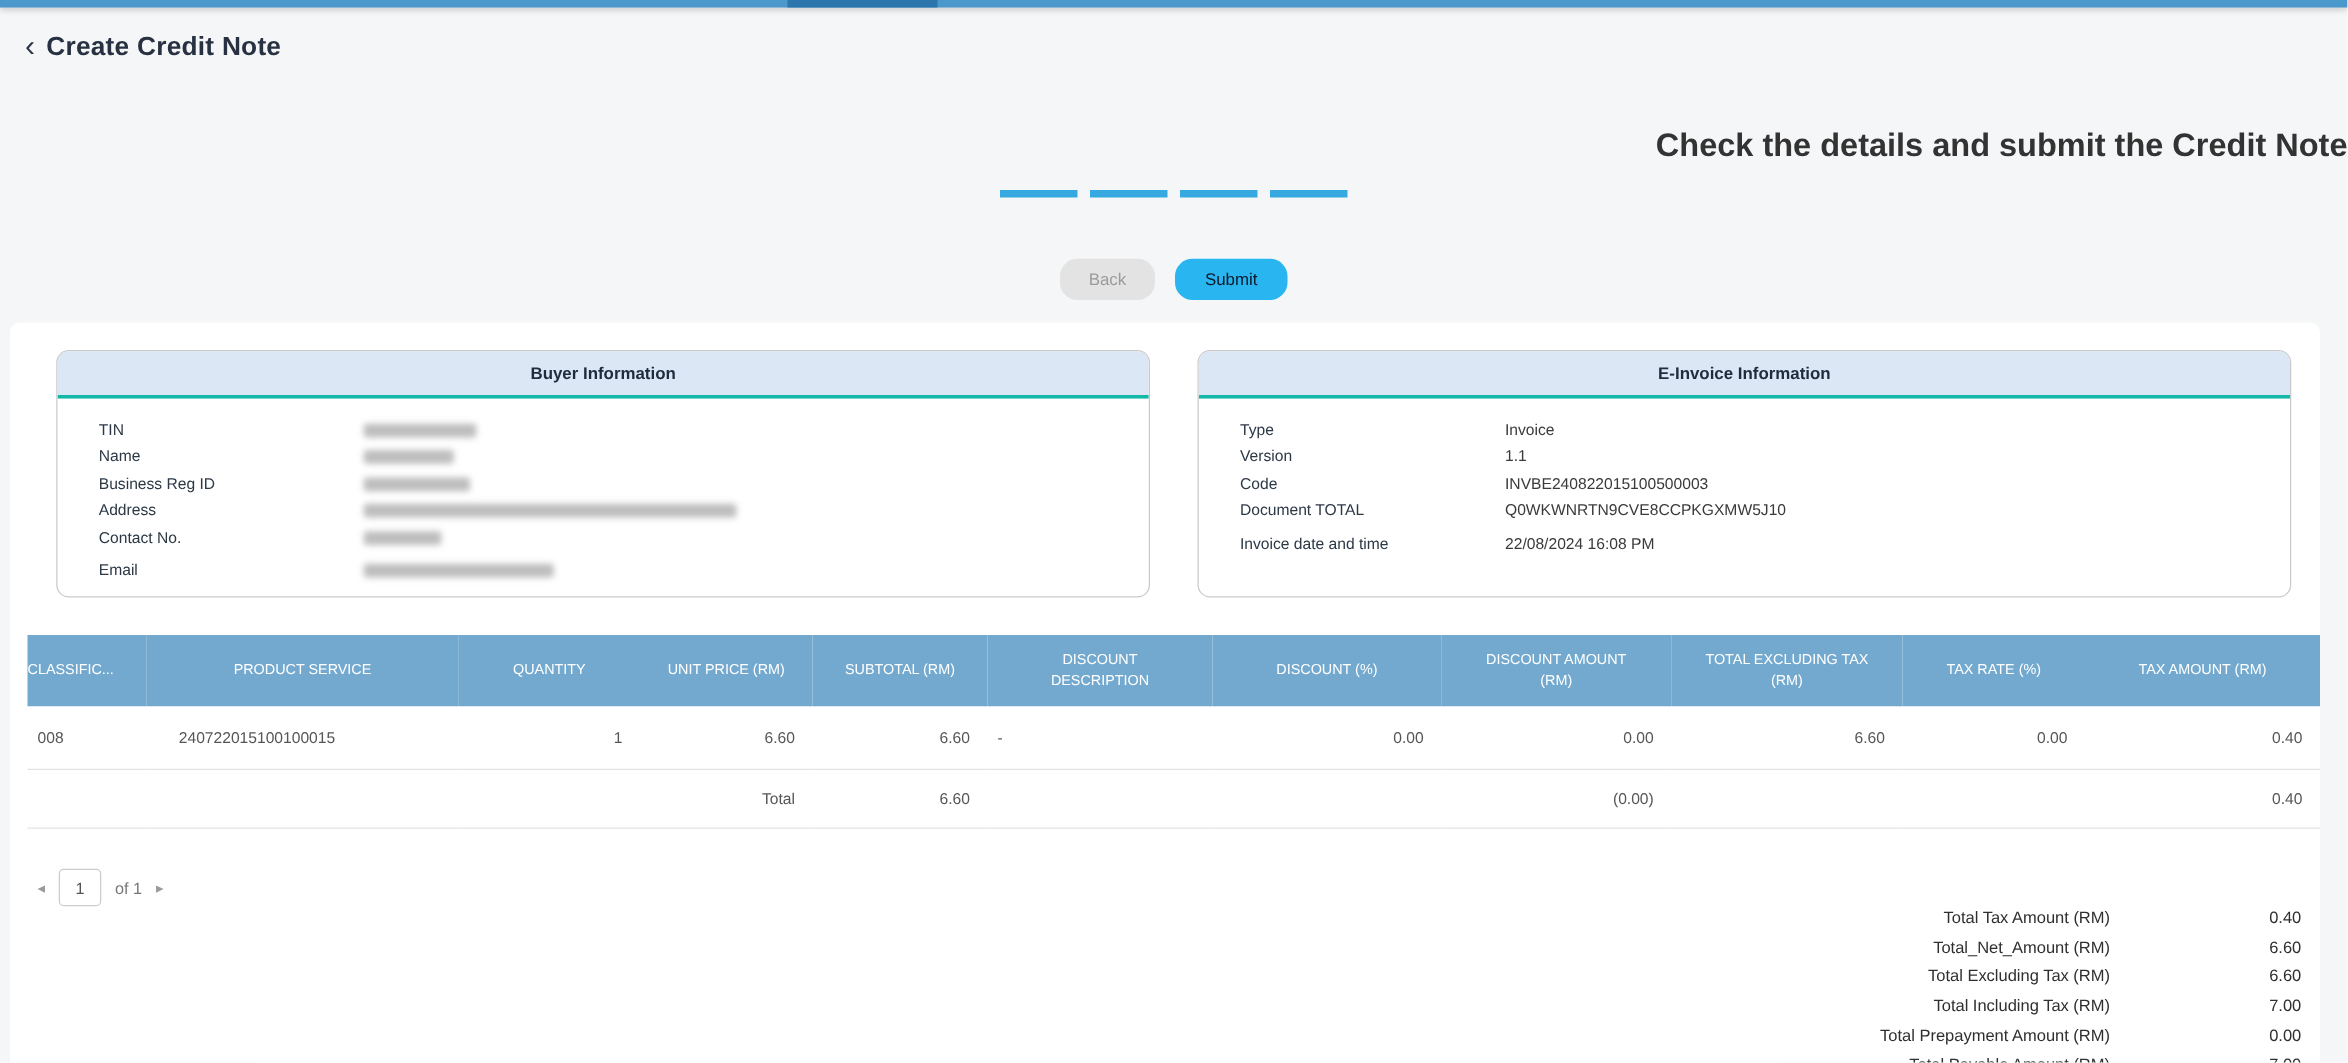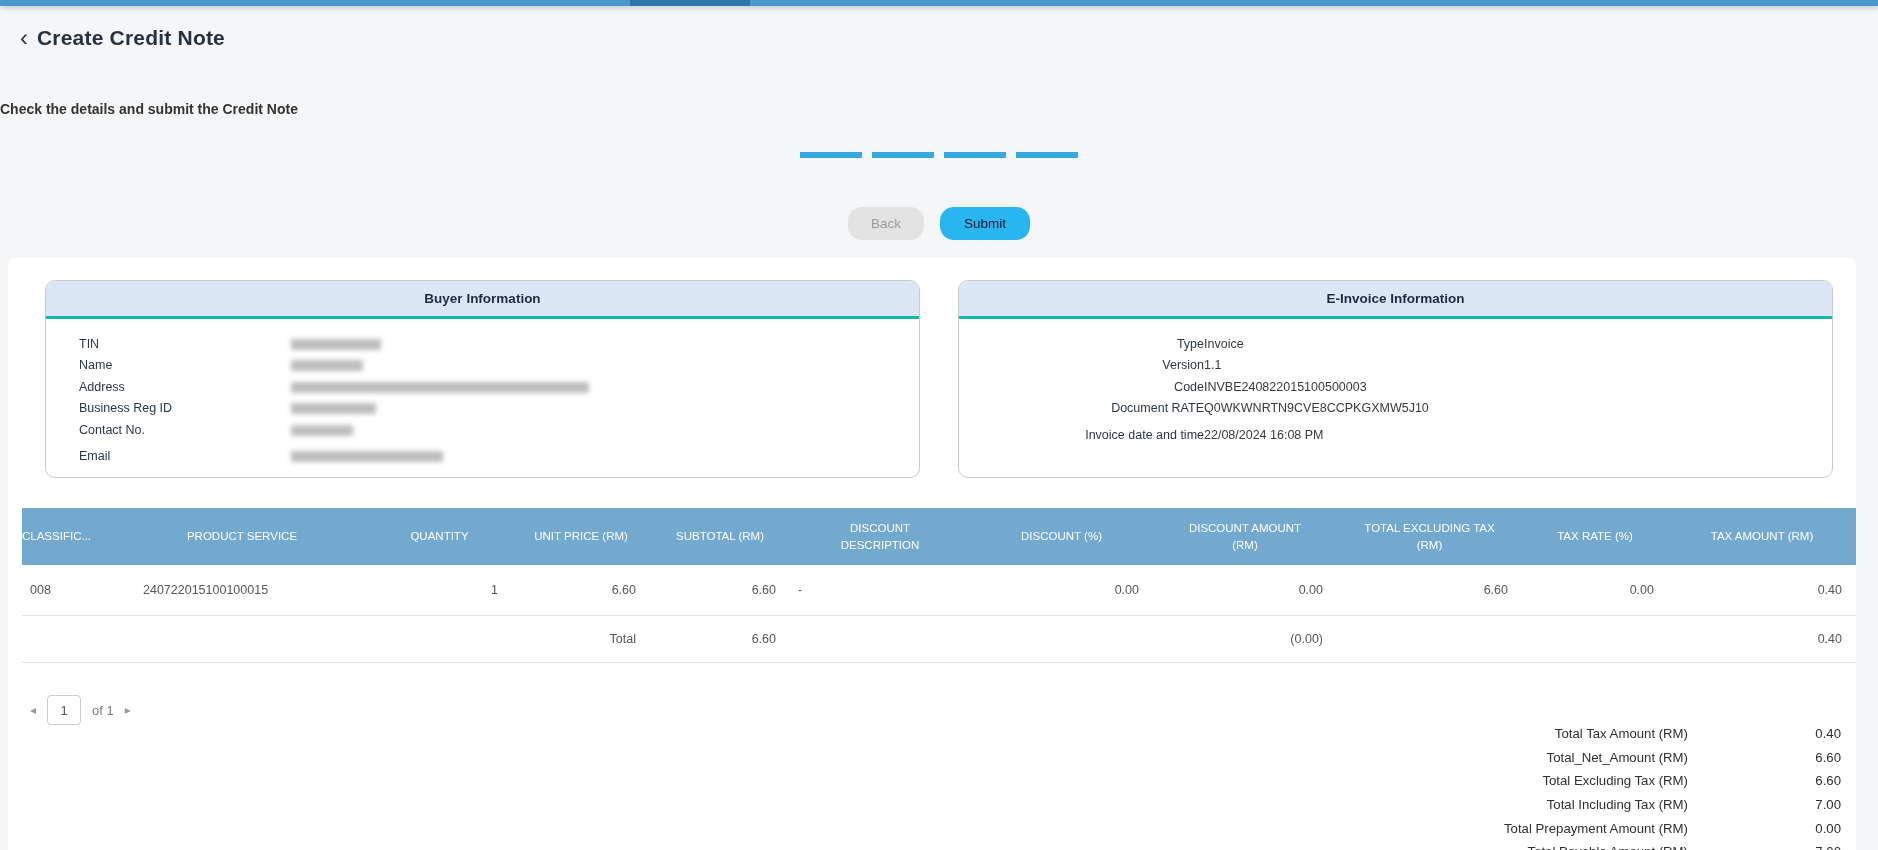--- a/index.html
+++ b/index.html
@@ -11,41 +11,41 @@
             box-shadow:0 2px 5px rgba(0,0,0,.18); }
   .topbar-active { position:absolute; top:0; left:630px; width:120px; height:6px; background:#2d76ad; }
 
   
   .page-title { position:absolute; top:26px; left:20px; display:flex; align-items:center; gap:9px;
                 color:#273142; cursor:default; }
   .page-title .chev { font-size:24px; line-height:24px; color:#2b3646; font-weight:400; cursor:pointer; }
   .page-title .ttl { font-size:21px; font-weight:700; letter-spacing:.2px; }
 
   
-  .heading { position:absolute; top:101px; left:0; width:1878px; text-align:left;
-             font-size:14px; font-weight:700; color:#333; }
+  .heading { position:absolute; top:101px; left:0; width:1878px; text-align:right;
+             font-size:26px; font-weight:700; color:#333; }
   .progress-steps { position:absolute; top:152px; left:50%; transform:translateX(-50%);
                     display:flex; gap:10px; }
   .pbar { width:62px; height:6px; background:#36a9e1; }
 
   
   .actions { position:absolute; top:207px; left:0; width:1878px; display:flex; justify-content:center; gap:16px; }
   .btn { height:33px; border:none; border-radius:14px; font-size:13.5px; font-family:inherit; cursor:pointer; }
   .btn-back { width:76px; background:#e3e3e3; color:#9b9b9b; }
   .btn-submit { width:90px; background:#29b6f0; color:#0f172a; }
 
   
   .card { position:absolute; top:258px; left:8px; width:1848px; height:592px; background:#ffffff;
           border-radius:8px 8px 0 0; }
 
   
   .panel { position:absolute; top:280px; width:875px; height:198px; background:#fff;
            border:1px solid #cacaca; border-radius:10px; }
   .panel-buyer { left:45px; }
-  .panel-einvoice { left:958px;text-align:right; }
+  .panel-einvoice { left:958px; }
   .panel-header { height:38px; background:#dbe7f5; border-bottom:3px solid #14b8a6;
                   border-radius:9px 9px 0 0; display:flex; align-items:center; justify-content:center;
                   font-size:13.5px; font-weight:700; color:#1f2c3d; }
   .panel-body { padding:14px 10px 0 33px; }
   .info-row { display:flex; align-items:center; height:21.5px; font-size:12.5px; }
   .info-row.spaced { margin-top:5px; }
   .info-label { width:212px; color:#2c3845; }
   .info-value { color:#3a3a3a; }
   .blur { display:inline-block; height:11px; background:#bdbdbd; border-radius:2px;
           filter:blur(2.5px); vertical-align:middle; }
@@ -112,26 +112,26 @@
   <div class="panel-body">
       <div class="info-row">
         <div class="info-label">TIN</div>
         <div class="info-value"><span class="blur" style="width: 90px;"></span></div>
       </div>
       <div class="info-row">
         <div class="info-label">Name</div>
         <div class="info-value"><span class="blur" style="width: 72px;"></span></div>
       </div>
       <div class="info-row">
+        <div class="info-label">Business Reg ID</div>
+        <div class="info-value"><span class="blur" style="width: 85px;"></span></div>
+      </div>
+      <div class="info-row">
         <div class="info-label">Address</div>
         <div class="info-value"><span class="blur" style="width: 298px;"></span></div>
-      </div>
-      <div class="info-row">
-        <div class="info-label">Business Reg ID</div>
-        <div class="info-value"><span class="blur" style="width: 85px;"></span></div>
       </div>
       <div class="info-row">
         <div class="info-label">Contact No.</div>
         <div class="info-value"><span class="blur" style="width: 62px;"></span></div>
       </div>
       <div class="info-row spaced">
         <div class="info-label">Email</div>
         <div class="info-value"><span class="blur" style="width: 152px;"></span></div>
       </div>
     </div>
@@ -146,21 +146,21 @@
       </div>
       <div class="info-row">
         <div class="info-label">Version</div>
         <div class="info-value">1.1</div>
       </div>
       <div class="info-row">
         <div class="info-label">Code</div>
         <div class="info-value">INVBE240822015100500003</div>
       </div>
       <div class="info-row">
-        <div class="info-label">Document RATE</div>
+        <div class="info-label">Document TOTAL</div>
         <div class="info-value">Q0WKWNRTN9CVE8CCPKGXMW5J10</div>
       </div>
       <div class="info-row spaced">
         <div class="info-label">Invoice date and time</div>
         <div class="info-value">22/08/2024 16:08 PM</div>
       </div>
     </div>
 </div>
 
 <table class="items-table">

